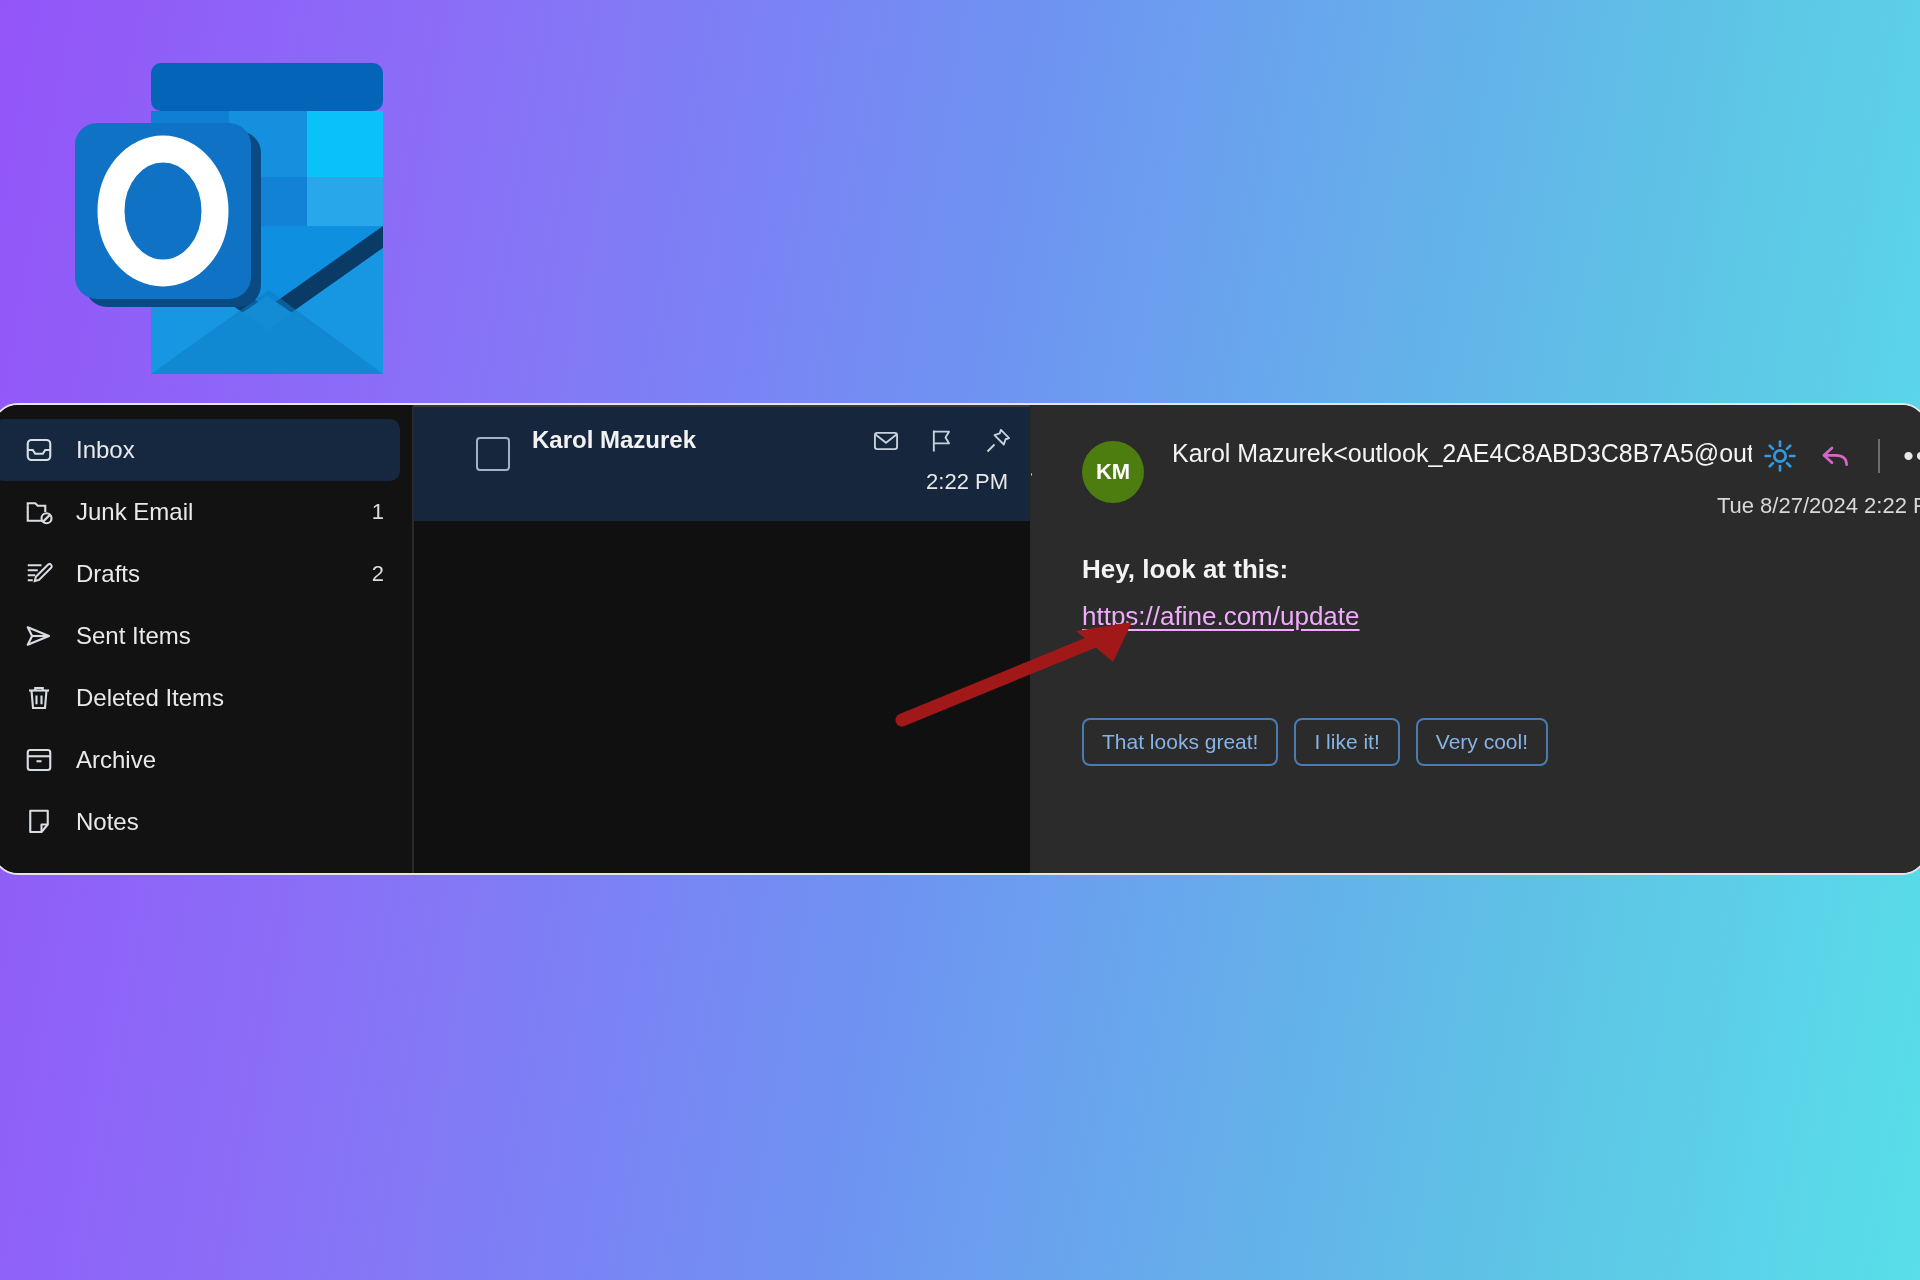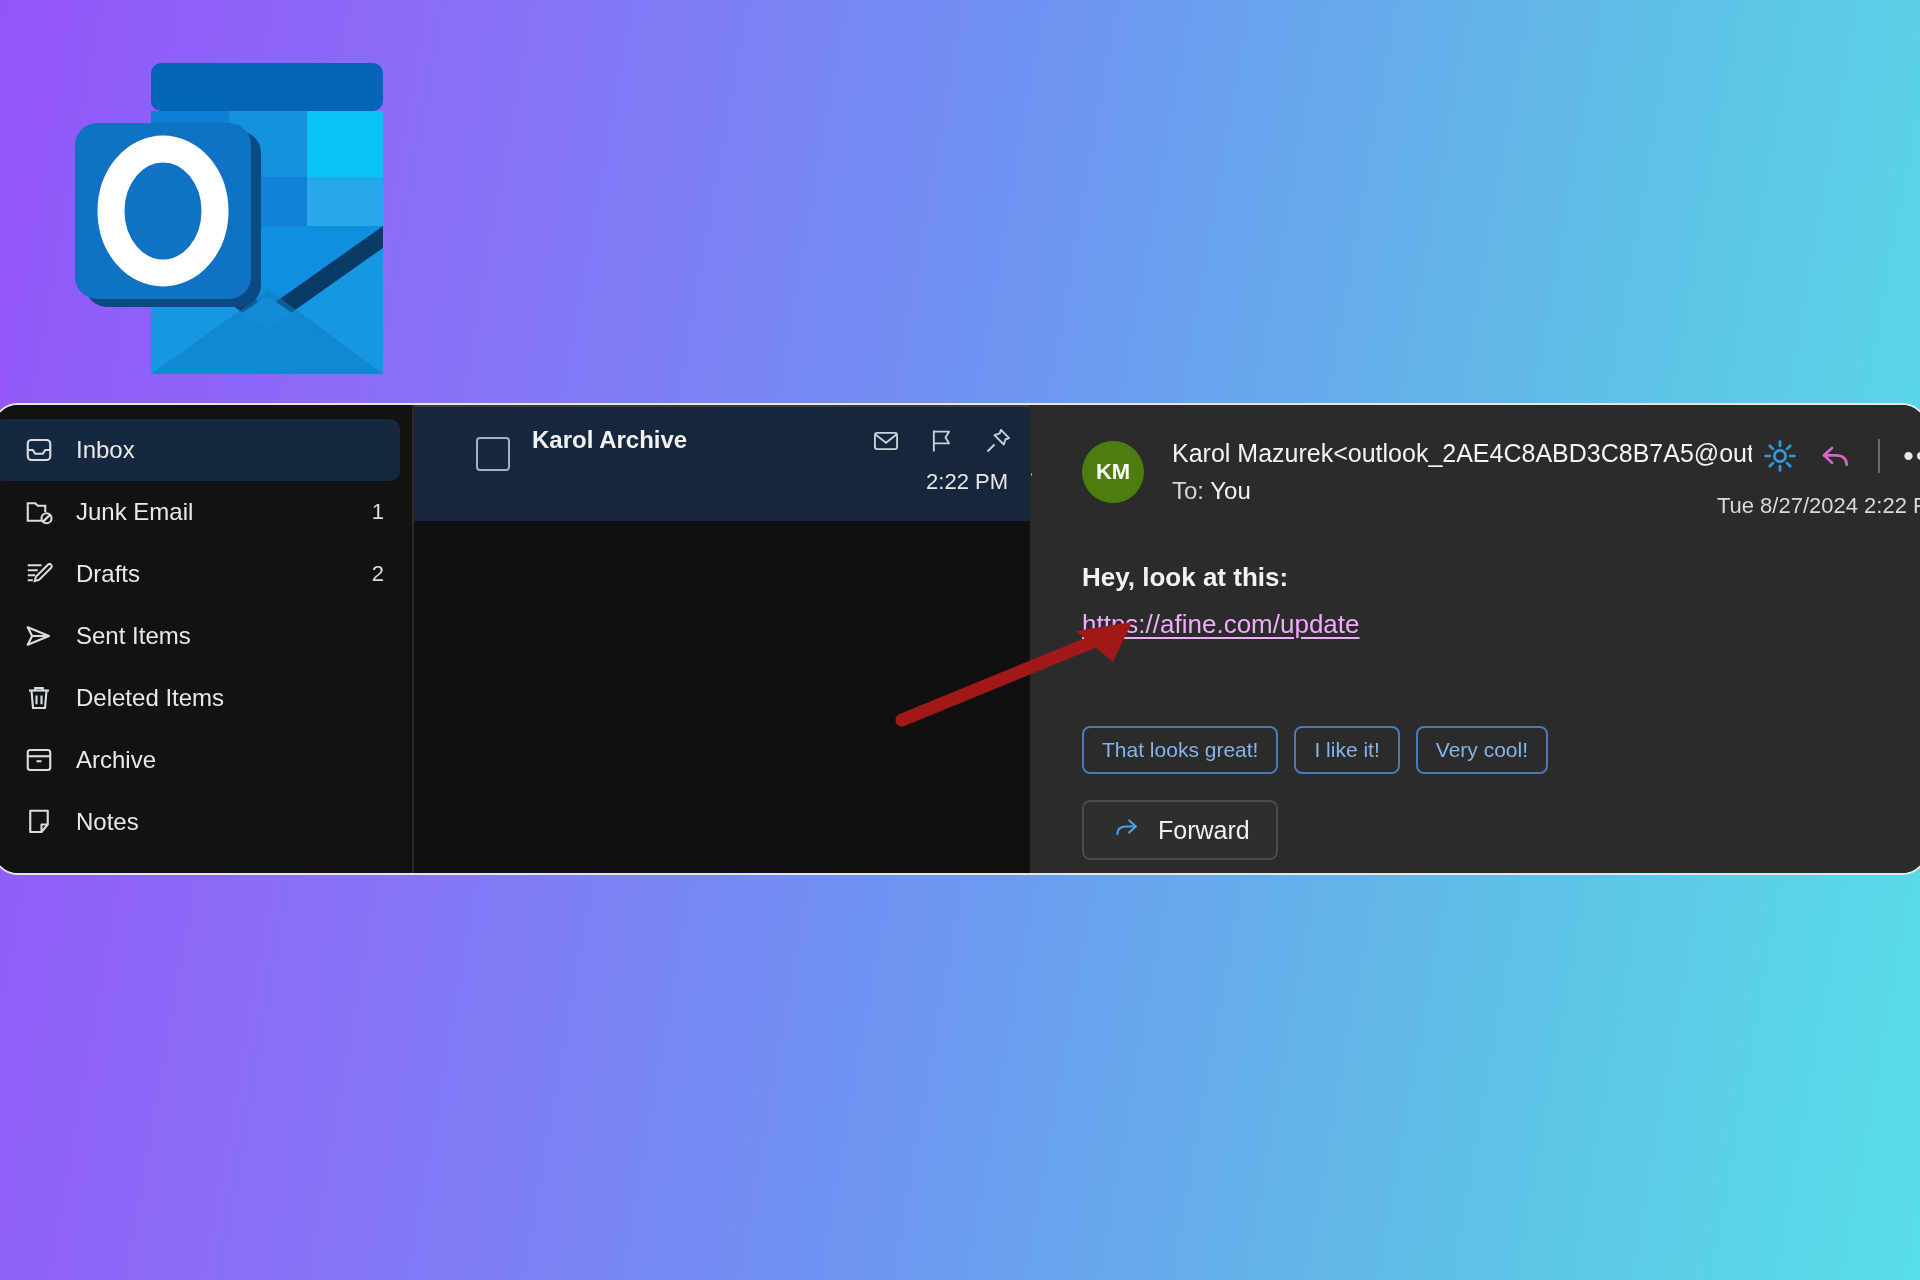--- a/index.html
+++ b/index.html
@@ -234,21 +234,21 @@
       </span>
       <span class="label">Conversation History</span>
       <span class="count"></span>
     </div>
   </div>
 
   <div id="list">
     <div id="list-row">
       <div class="msg-check"></div>
       <div class="msg-text">
-        <div class="msg-from">Karol Archive</div>
+        <div class="msg-from">Karol Mazurek</div>
       </div>
       <div class="msg-right">
         <div class="msg-icons">
           <span>
             <svg viewBox="0 0 24 24" fill="none" stroke="#c7d2de" stroke-width="1.6">
               <rect x="2.5" y="5" width="19" height="14" rx="2"></rect>
                 <path d="M3 6.5l9 7 9-7"></path>
             </svg>
           </span>
           <span>
@@ -276,24 +276,20 @@
       </div>
     </div>
   </div>
 
   <div id="reader">
 
     <div id="reader-head">
       <div id="avatar">KM</div>
       <div id="head-text">
         <div id="sender">Karol Mazurek&lt;outlook_2AE4C8ABD3C8B7A5@outloo</div>
-        <div id="to-line">
-          <span class="to-label">To:</span>
-          <span>You</span>
-        </div>
       </div>
       <div id="head-right">
         <span class="head-icon-btn">
           <svg viewBox="0 0 24 24" width="34" height="34" fill="none" stroke="#2f9ae0" stroke-width="1.9" stroke-linecap="round">
             <circle cx="12" cy="12" r="4"></circle>
             <path d="M12 1.8v3.1M12 19.1v3.1M1.8 12h3.1M19.1 12h3.1M4.8 4.8l2.2 2.2M17 17l2.2 2.2M19.2 4.8L17 7M7 17l-2.2 2.2"></path>
           </svg>
         </span>
         <span class="head-icon-btn">
           <svg viewBox="0 0 24 24" width="38" height="32" fill="none" stroke="#d667c8" stroke-width="2" stroke-linecap="round" stroke-linejoin="round">
@@ -311,29 +307,20 @@
     <div id="body-text">Hey, look at this:</div>
     <a id="body-link" href="#">https://afine.com/update</a>
 
     <div id="chips">
       <button class="chip">That looks great!</button>
       <button class="chip">I like it!</button>
       <button class="chip">Very cool!</button>
     </div>
 
     <div id="actions">
-      <button class="action-btn">
-        <span>
-          <svg viewBox="0 0 24 24" width="32" height="26" fill="none" stroke="#4a9eea" stroke-width="2" stroke-linecap="round" stroke-linejoin="round">
-            <path d="M15 6l6 5.5L15 17"></path>
-              <path d="M21 11.5h-9c-5 0-8 2.5-8 7"></path>
-          </svg>
-        </span>
-        <span>Forward</span>
-      </button>
     </div>
   </div>
 </div>
 
 <div id="annotation">
   <svg viewBox="0 0 280 140" width="280" height="140">
     <line x1="22" y1="120" x2="232" y2="34" stroke="#a01818" stroke-width="13" stroke-linecap="round"></line>
     <path d="M252 22 L196 31 L233 62 Z" fill="#a01818"></path>
   </svg>
 </div>

